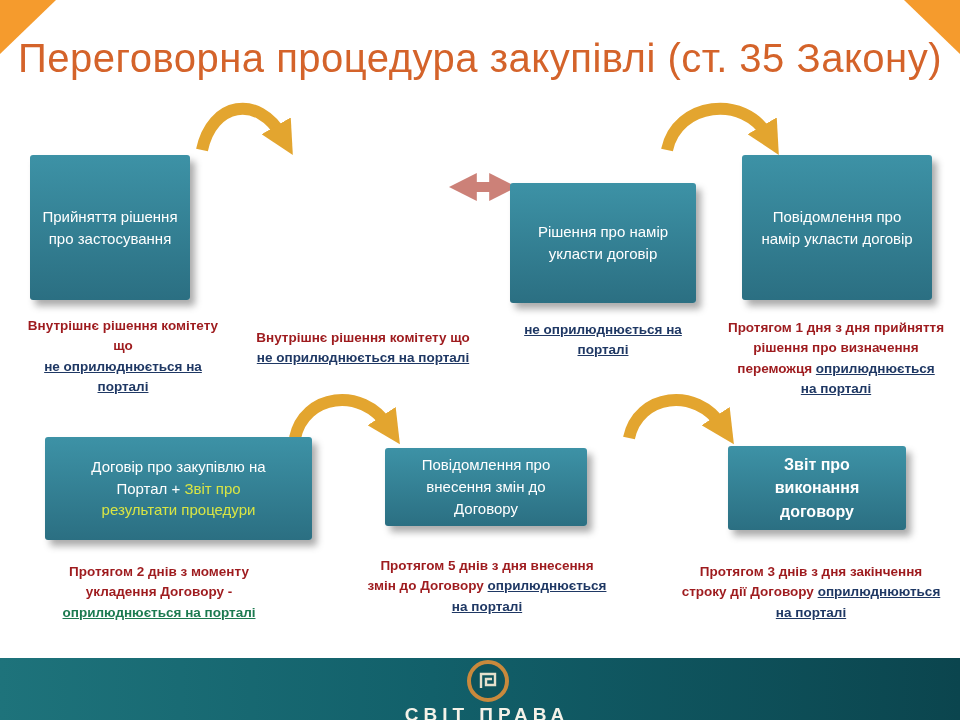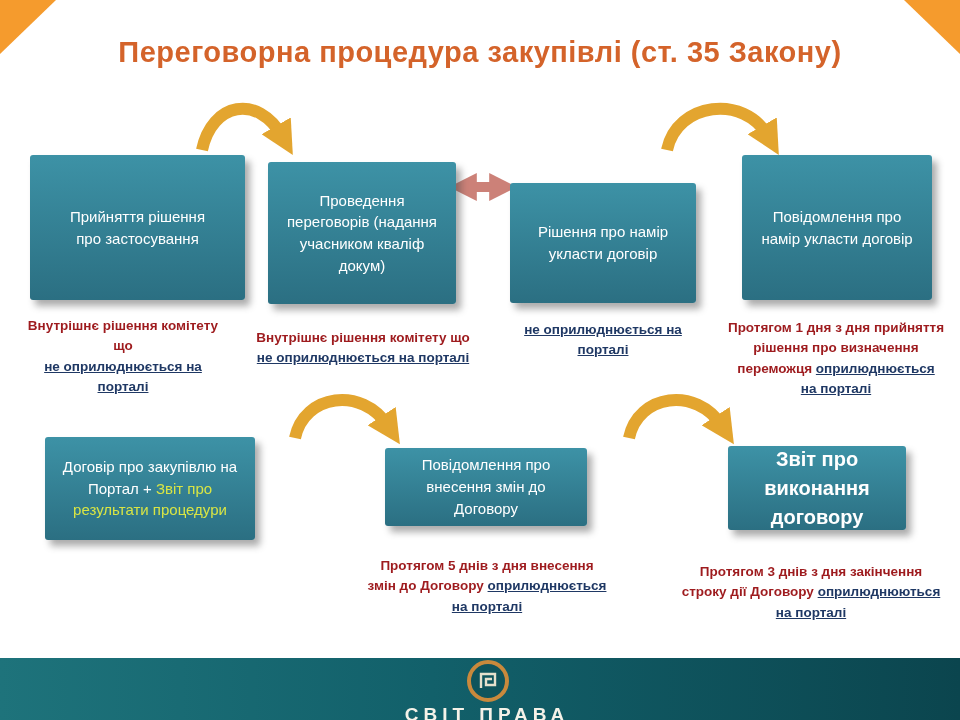--- a/index.html
+++ b/index.html
@@ -8,46 +8,46 @@
 
   .slide { position:relative; width:960px; height:720px; background:#ffffff; overflow:hidden; }
 
   
   .corner { position:absolute; width:0; height:0; }
   .corner.tl { top:0; left:0;  border-top:54px solid var(--corner_accent); border-right:56px solid transparent; }
   .corner.tr { top:0; right:0; border-top:54px solid var(--corner_accent); border-left:56px solid transparent; }
 
   .title {
     position:absolute; top:36px; left:0; width:100%;
-    text-align:center; font-size:29px; font-weight:700;
+    text-align:center; font-size:40px; font-weight:400;
     color:var(--title_text); letter-spacing:0.5px;
   }
 
   .overlay { position:absolute; top:0; left:0; pointer-events:none; }
   .arc        { fill:none; stroke:var(--arrow_gold);   stroke-width:12; }
   .dbl        { fill:none; stroke:var(--arrow_salmon); stroke-width:10; }
   .head-gold   { fill:var(--arrow_gold); }
   .head-salmon { fill:var(--arrow_salmon); }
 
   
   .box {
     position:absolute; display:flex; align-items:center; justify-content:center;
     text-align:center; color:#ffffff;
     background:linear-gradient(180deg, var(--box_grad_top) 0%, var(--box_grad_bottom) 100%);
     border-radius:3px; box-shadow:5px 6px 7px rgba(70,70,70,0.45);
     font-size:15px; line-height:1.45; padding:6px 8px;
   }
   .box-text { white-space:pre-line; width:100%; }
-  .box-large { font-size:20px; font-weight:bold;text-align:center; }
+  .box-large { font-size:16px; font-weight:bold;text-align:center; }
 
-  #b1 { left:30px;  top:155px; width:215px; height:145px; }
+  #b1 { left:30px;  top:155px; width:160px; height:145px; }
   #b2 { left:268px; top:162px; width:188px; height:142px; }
   #b3 { left:510px; top:183px; width:186px; height:120px; }
   #b4 { left:742px; top:155px; width:190px; height:145px; }
-  #b5 { left:45px;  top:437px; width:210px; height:103px; }
+  #b5 { left:45px;  top:437px; width:267px; height:103px; }
   #b6 { left:385px; top:448px; width:202px; height:78px; }
   #b7 { left:728px; top:446px; width:178px; height:84px; }
 
   
   .ann {
     position:absolute; text-align:center; font-size:13.5px; font-weight:bold;
     line-height:1.5; white-space:pre-line;
   }
   #a1 { left:8px;   top:316px; width:230px; }
   #a2 { left:243px; top:328px; width:240px; }
@@ -101,26 +101,20 @@
     <path class="arc" d="M667,150 C677,102 744,94 768,136" marker-end="url(#headGold)"></path>
     <path class="arc" d="M295,438 C304,394 362,386 388,426" marker-end="url(#headGold)"></path>
     <path class="arc" d="M629,438 C638,394 696,386 722,426" marker-end="url(#headGold)"></path>
     <path class="dbl" d="M467,187 L499,187" marker-start="url(#headSalmon)" marker-end="url(#headSalmon)"></path>
   </svg>
 
   <div class="box" id="b1">
     <div class="box-text"><span class="seg-white">Прийняття рішення
 про застосування</span></div>
   </div>
-  <div class="box" id="b2">
-    <div class="box-text"><span class="seg-white">Проведення
-переговорів (надання
-учасником кваліф
-докум)</span></div>
-  </div>
   <div class="box" id="b3">
     <div class="box-text"><span class="seg-white">Рішення про намір
 укласти договір</span></div>
   </div>
   <div class="box" id="b4">
     <div class="box-text"><span class="seg-white">Повідомлення про
 намір укласти договір</span></div>
   </div>
   <div class="box" id="b5">
     <div class="box-text"><span class="seg-white">Договір про закупівлю на
@@ -143,20 +137,23 @@
 </span><span class="seg-navy">не оприлюднюється на
 порталі</span></div>
   <div class="ann" id="a2"><span class="seg-red">Внутрішнє рішення комітету що
 </span><span class="seg-navy">не оприлюднюється на порталі</span></div>
   <div class="ann" id="a3"><span class="seg-navy">не оприлюднюється на
 порталі</span></div>
   <div class="ann" id="a4"><span class="seg-red">Протягом 1 дня з дня прийняття
 рішення про визначення
 переможця </span><span class="seg-navy">оприлюднюється
 на порталі</span></div>
+  <div class="ann" id="a5"><span class="seg-red">Протягом 2 днів з моменту
+укладення Договору -
+</span><span class="seg-green">оприлюднюється на порталі</span></div>
   <div class="ann" id="a6"><span class="seg-red">Протягом 5 днів з дня внесення
 змін до Договору </span><span class="seg-navy">оприлюднюється
 на порталі</span></div>
   <div class="ann" id="a7"><span class="seg-red">Протягом 3 днів з дня закінчення
 строку дії Договору </span><span class="seg-navy">оприлюднюються
 на порталі</span></div>
 
   <div class="footer">
     <svg class="logo" width="46" height="46" viewBox="0 0 46 46">
       <circle cx="23" cy="23" r="19" fill="#0F545C" stroke="var(--logo_ring)" stroke-width="4"></circle>

